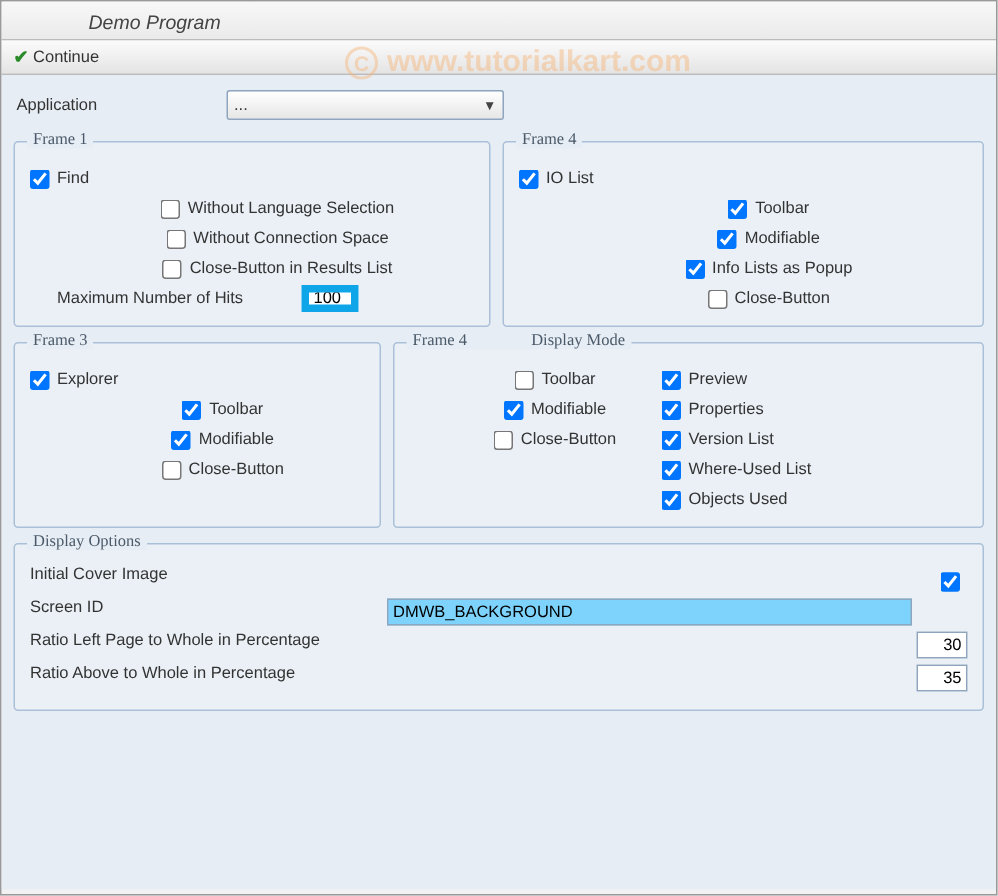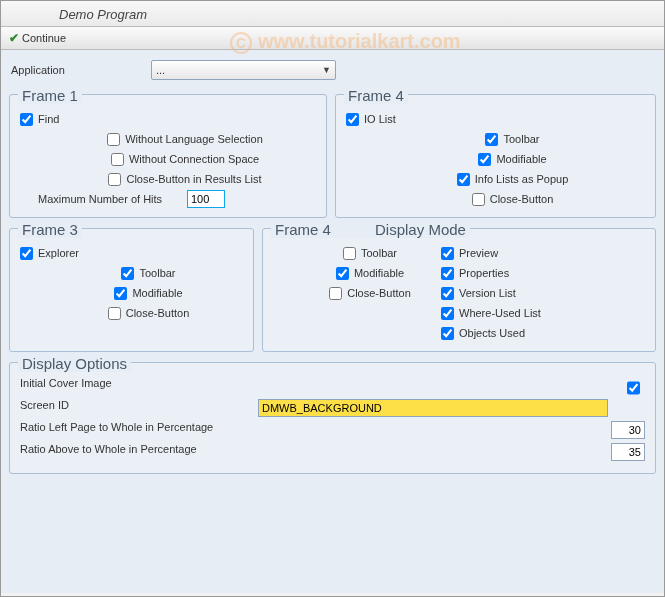--- a/index.html
+++ b/index.html
@@ -104,57 +104,58 @@
     position: relative;
     padding: 14px 10px 8px 10px;
   }
   .frame-title {
     position: absolute;
     top: -8px;
     left: 8px;
     background: #e7edf4;
     padding: 0 4px;
     color: #4a5a6a;
-    font-size: 15px;
+    font-size: 11px;
+    font-family: Liberation Serif, serif;
   }
   .frame-title .extra { margin-left: 40px; }
   .opt {
     display: flex;
     align-items: center;
     gap: 5px;
     height: 20px;
   }
   .opt input[type=checkbox] {
     width: 13px; height: 13px;
     margin: 0;
   }
   .indent { margin-left: 34px; justify-content: center; }
   .inline-num {
     display: flex;
     align-items: center;
-    gap: 4px;
+    gap: 18px;
     height: 20px;
     margin-left: 18px;
   }
   input[type=text].small {
     width: 38px;
     height: 18px;
-    border: 1px solid #0ea5e9;
+    border: 5px solid #0ea5e9;
     font-size: 11px;
     padding: 0 3px;
     text-align: left;
     background: #fff;
   }
   input[type=text].wide {
     width: 350px;
     height: 18px;
     border: 1px solid #8fa5bd;
     font-size: 11px;
     padding: 0 3px;
-    background: #fde047;
+    background: #7dd3fc;
   }
   .f1 { width: 318px; }
   .f2 { flex: 1; }
   .f3 { width: 245px; }
   .f4 { flex: 1; }
   .f4-cols { display: flex; gap: 8px; }
   .f4-col1 { width: 160px; }
   .f5 { width: 100%; }
   .disp-row {
     display: flex;

